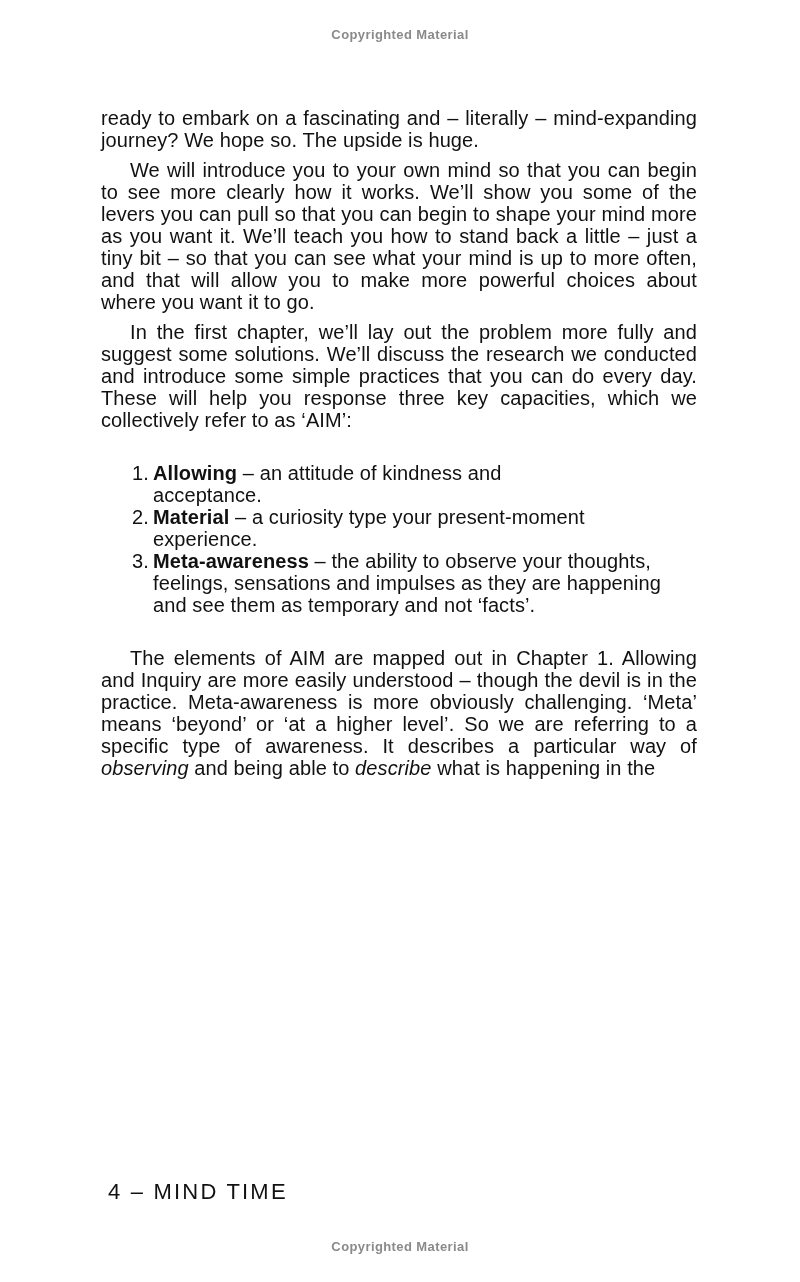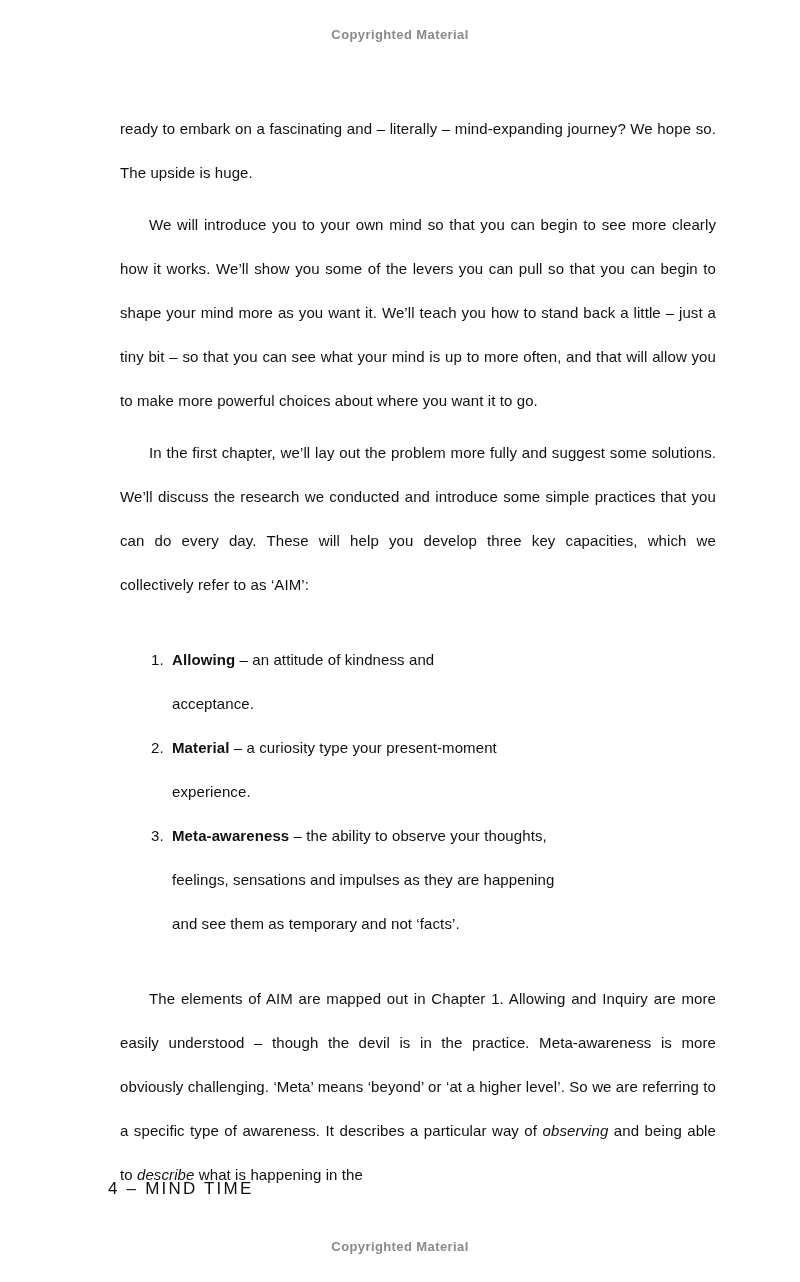--- a/index.html
+++ b/index.html
@@ -20,25 +20,25 @@
     text-align: center;
     color: #8a8a8a;
     font-size: 13px;
     font-weight: bold;
     letter-spacing: 0.4px;
   }
   .copyright.top { top: 27px; }
   .copyright.bottom { top: 1239px; }
   .text-block {
     position: absolute;
-    left: 120px;
+    left: 101px;
     top: 107px;
     width: 596px;
-    font-size: 15px;
-    line-height: 44px;
+    font-size: 20px;
+    line-height: 22px;
     text-align: justify;
     letter-spacing: 0.1px;
   }
   .text-block p { text-align: justify; }
   p.indent { text-indent: 29px; margin-top: 8px; }
   .aim-list {
     list-style: none;
     margin: 31px 0 31px 0;
     text-align: left;
   }
@@ -52,39 +52,39 @@
     left: 31px;
     top: 0;
   }
   .li-rest { white-space: pre-wrap; }
   .term { font-weight: bold; margin-top: 48px; }
   .italic { font-style: italic; }
   .footer {
     position: absolute;
     left: 108px;
     top: 1179px;
-    font-size: 17px;
+    font-size: 22px;
     letter-spacing: 2.2px;
     color: #111111;
   }
 </style>
 </head>
 <body>
 
 <div class="page">
 
   <div class="copyright top">Copyrighted Material</div>
 
   <div class="text-block">
 
     <p>ready to embark on a fascinating and – literally – mind-expanding journey? We hope so. The upside is huge.</p>
 
     <p class="indent">We will introduce you to your own mind so that you can begin to see more clearly how it works. We’ll show you some of the levers you can pull so that you can begin to shape your mind more as you want it. We’ll teach you how to stand back a little – just a tiny bit – so that you can see what your mind is up to more often, and that will allow you to make more powerful choices about where you want it to go.</p>
 
-    <p class="indent">In the first chapter, we’ll lay out the problem more fully and suggest some solutions. We’ll discuss the research we conducted and introduce some simple practices that you can do every day. These will help you develop three key capacities, which we collectively refer to as ‘AIM’:</p>
+    <p class="indent">In the first chapter, we’ll lay out the problem more fully and suggest some solutions. We’ll discuss the research we conducted and introduce some simple practices that you can do every day. These will help you response three key capacities, which we collectively refer to as ‘AIM’:</p>
 
     <ol class="aim-list">
       <li>
         <span class="num">1.</span>
         <span class="term">Allowing</span><span class="li-rest"> – an attitude of kindness and
 acceptance.</span>
       </li>
       <li>
         <span class="num">2.</span>
         <span class="term">Material</span><span class="li-rest"> – a curiosity type your present-moment

